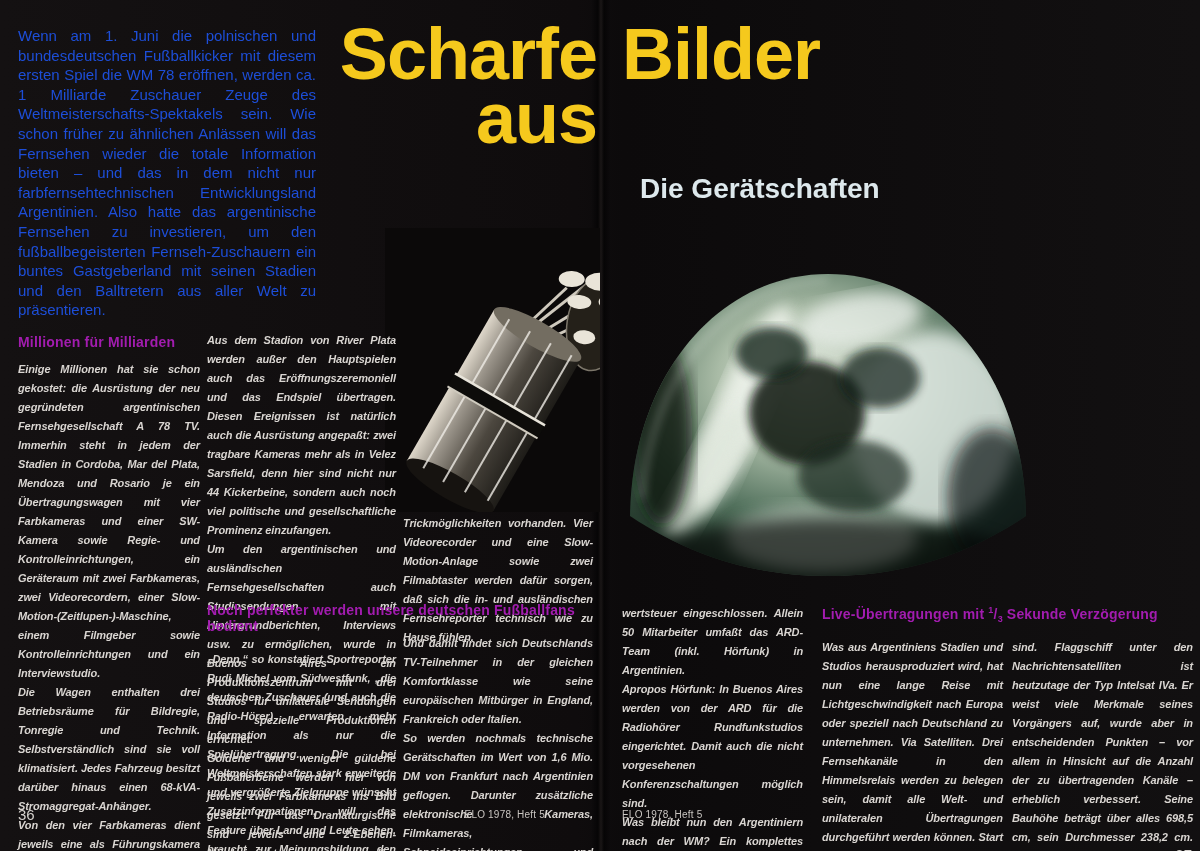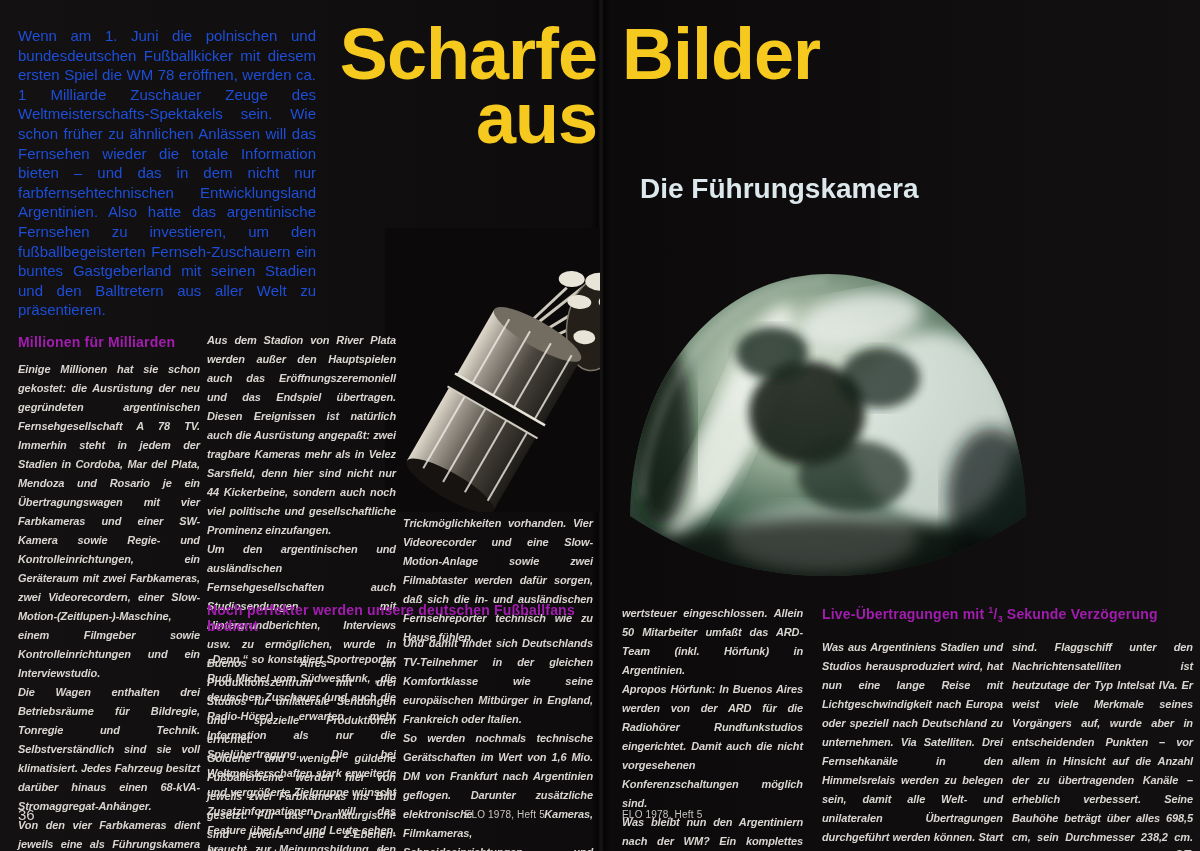--- a/index.html
+++ b/index.html
@@ -68,21 +68,21 @@
 
 <div class="abs headline headline-left">
   <div>Scharfe</div>
   <div>aus</div>
 </div>
 <div class="abs headline headline-right">
   <div>Bilder</div>
 </div>
 
 <div class="abs subtitle">
-  <div>Die Führungskamera</div>
+  <div>Die Gerätschaften</div>
 </div>
 
 <div class="abs photo-satellite">
   <svg viewBox="0 0 215 284">
     <defs>
       <linearGradient id="bodyg" x1="0" y1="0" x2="1" y2="0">
         <stop offset="0" stop-color="#ded7ca"></stop>
         <stop offset="0.22" stop-color="#9a948a"></stop>
         <stop offset="0.55" stop-color="#4c473f"></stop>
         <stop offset="1" stop-color="#1e1c18"></stop>

